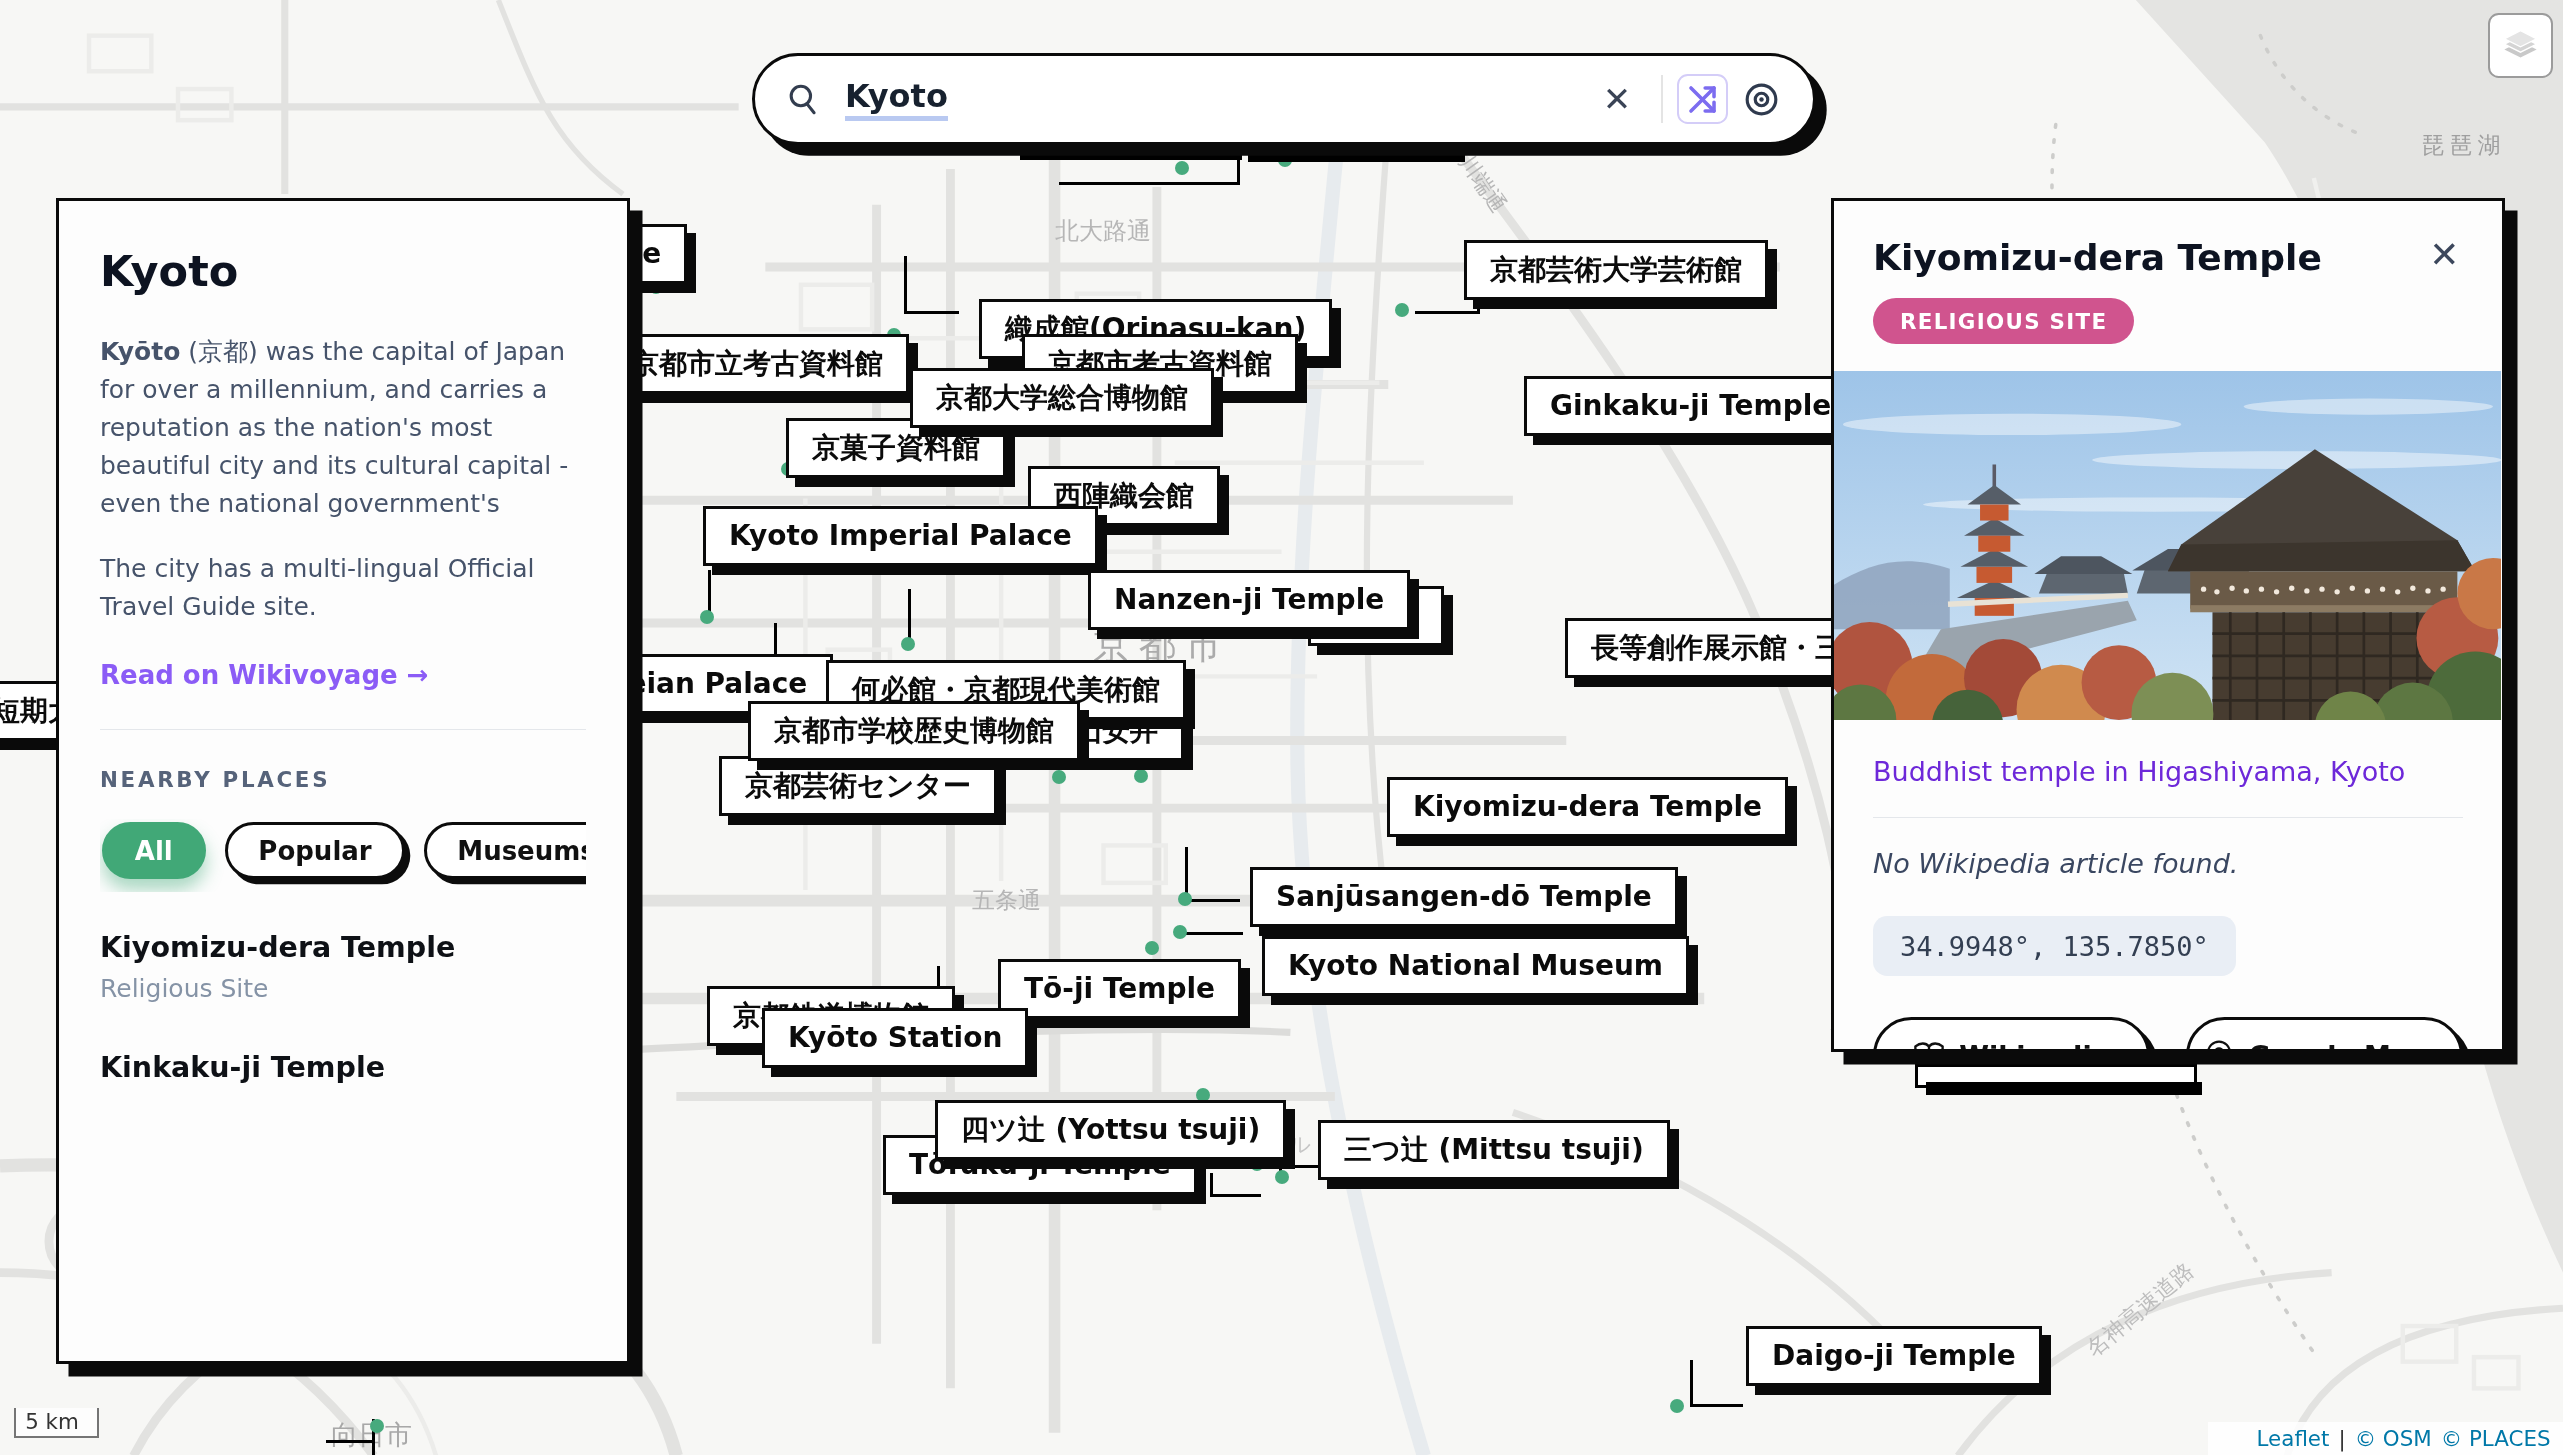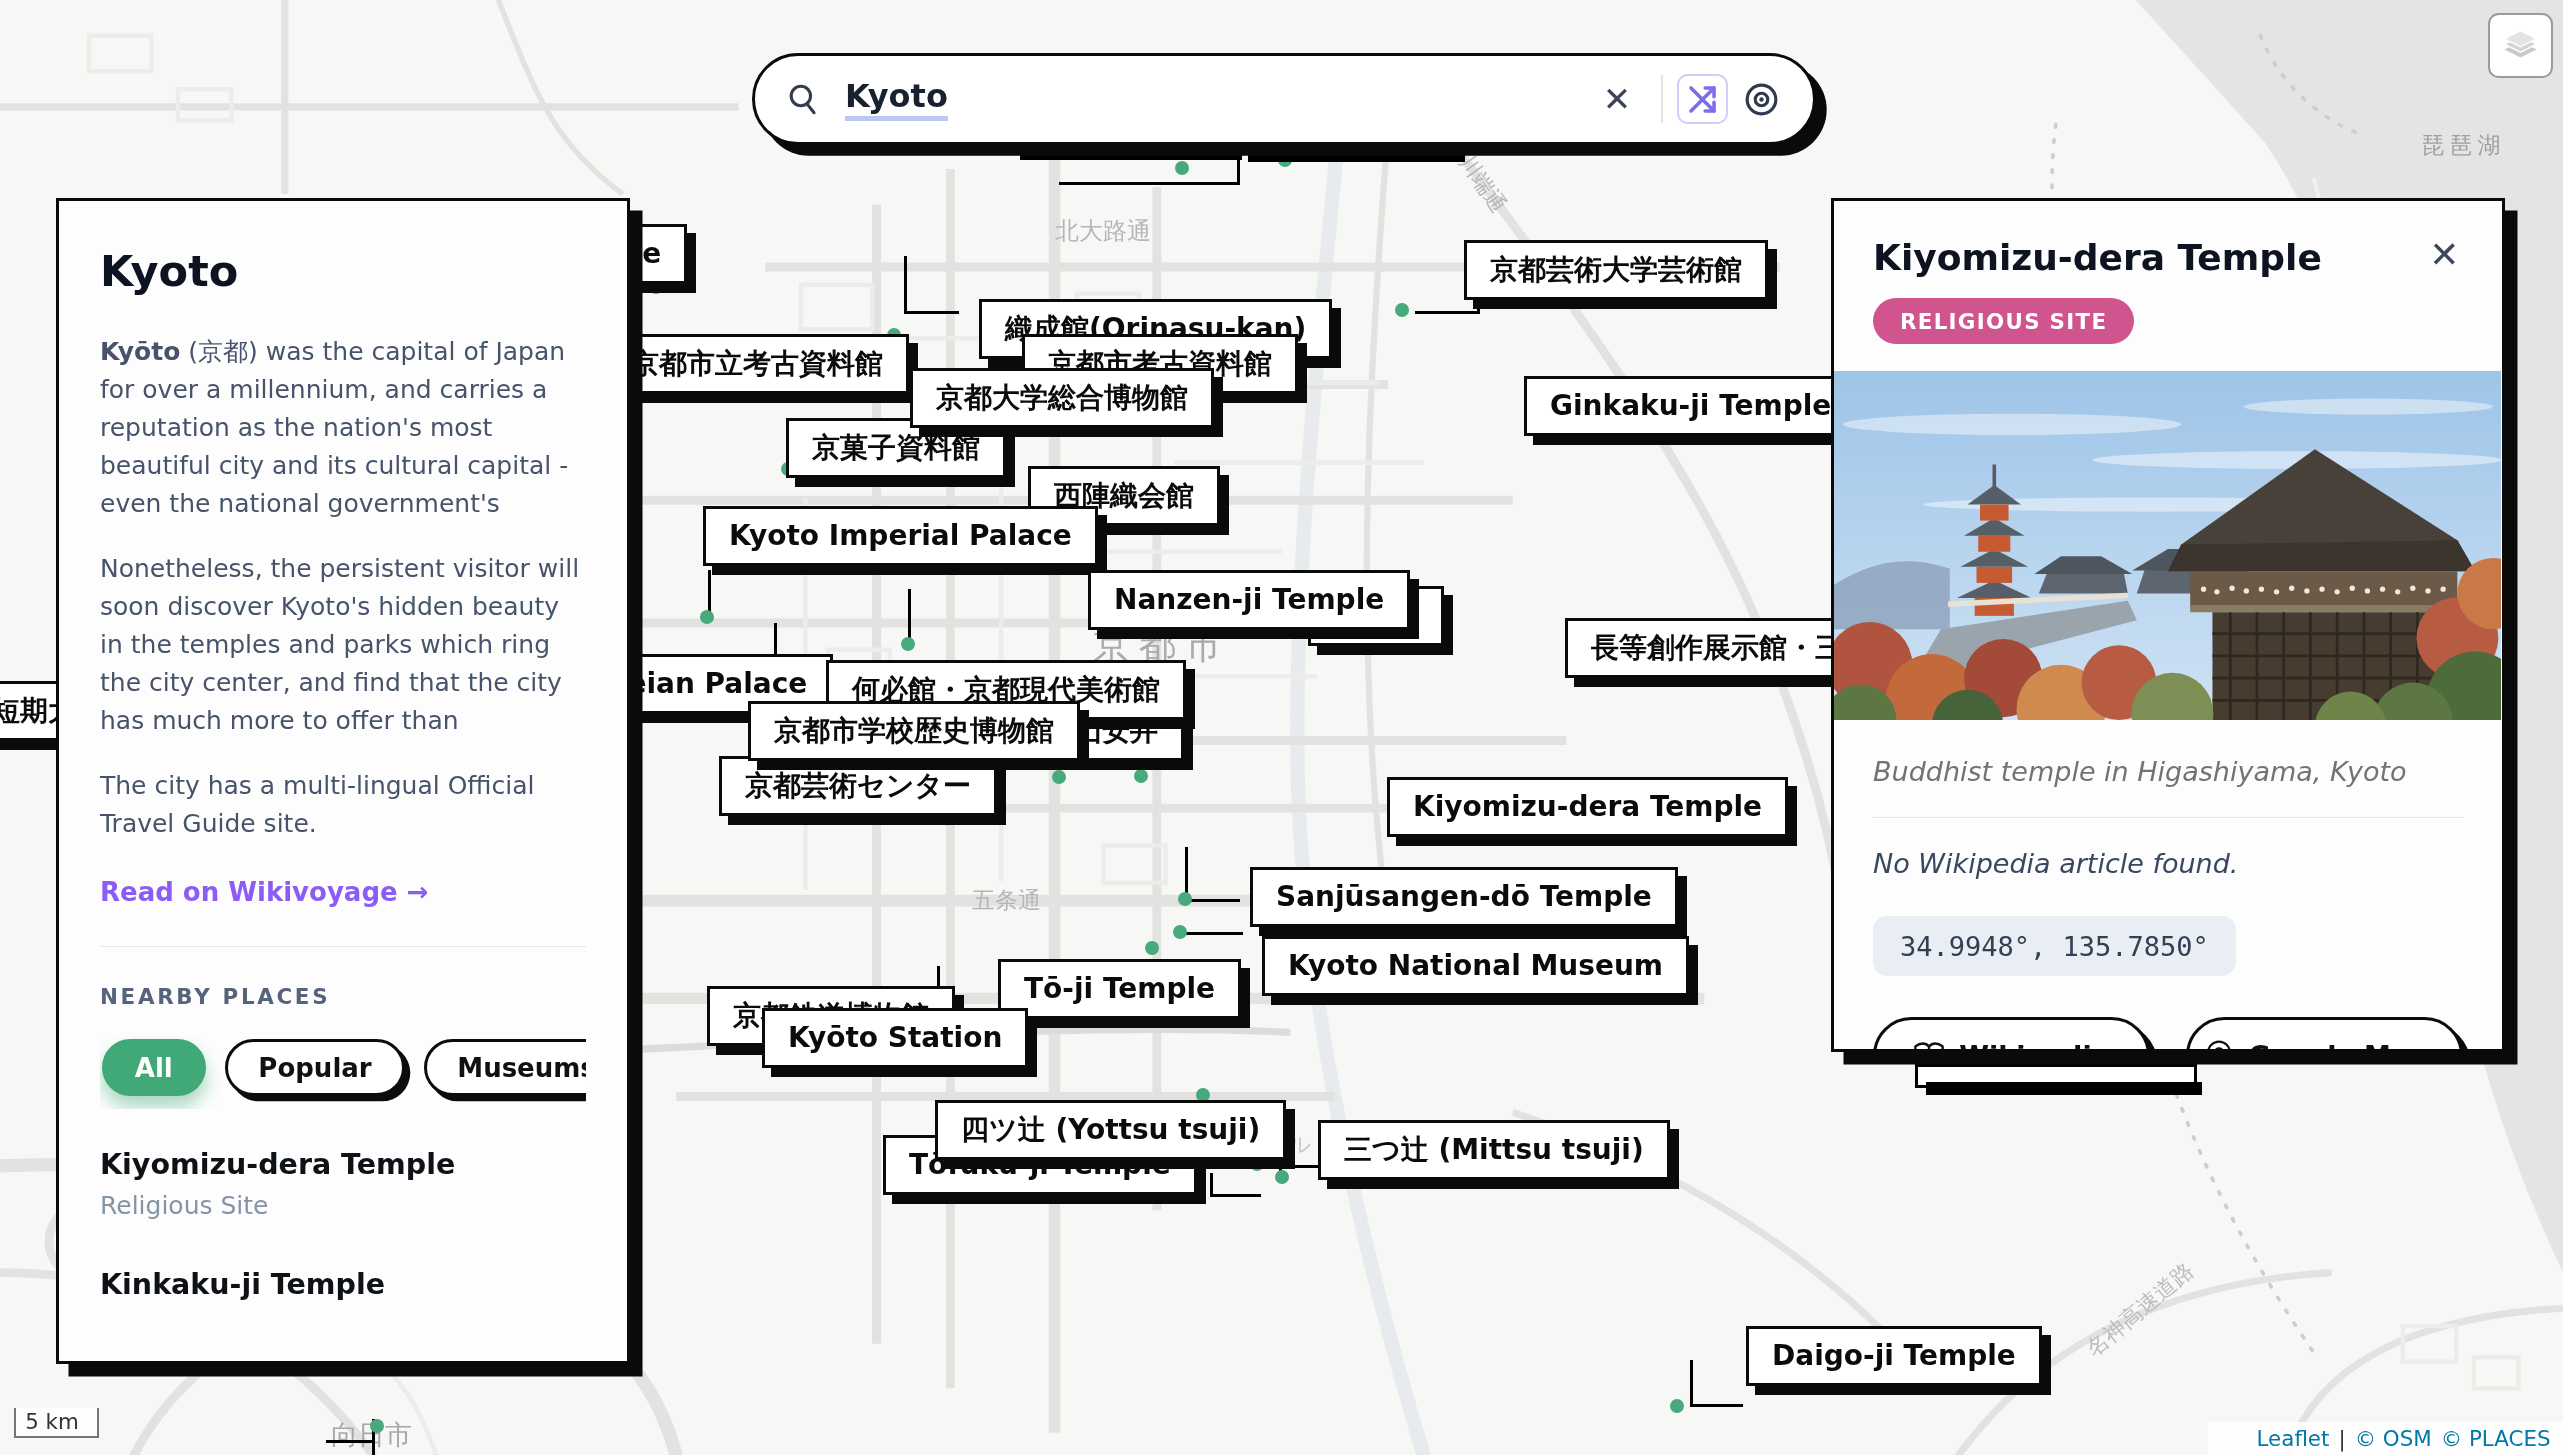--- a/index.html
+++ b/index.html
@@ -56,21 +56,21 @@
   .place-name{font-size:28.5px;font-weight:800;color:#0e1116;}
   .place-type{font-size:25px;color:#8593a6;margin-top:10.7px;}
 
   #right-panel{left:1831px;top:198px;width:674px;height:854px;padding:0;overflow:hidden;}
   #rp-header{display:flex;align-items:flex-start;justify-content:space-between;padding:36px 39px 0;}
   #rp-title{font-size:36px;font-weight:800;color:#0d1321;line-height:1.15;}
   #rp-close{font-size:36px;color:#3c475c;cursor:pointer;padding:0 3.6px;line-height:1;}
   #rp-badge{display:inline-block;background:#d0548e;color:#fff;font-size:21.4px;font-weight:700;
     letter-spacing:1.3px;border-radius:27px;padding:10.7px 27px;margin:19.6px 39px 27px;}
   #rp-photo{display:block;width:667px;height:349px;}
-  #rp-desc{font-size:27px;font-style:italic;color:#737373;margin:36px 39px 0;}
+  #rp-desc{font-size:27px;color:#6d28d9;margin:36px 39px 0;}
   .rp-hr{border:none;border-top:1.8px solid #e4e7eb;margin:30px 39px;}
   #rp-noart{font-size:27px;font-style:italic;color:#3a4761;margin:0 39px;}
   #rp-coords{display:inline-block;font-family:"DejaVu Sans Mono","Liberation Mono",monospace;
     font-size:27px;color:#333f52;background:#e9eef5;border-radius:14.2px;padding:14.2px 27px;margin:37px 39px 0;}
   #rp-buttons{display:flex;gap:36px;margin:41px 39px 0;}
   .rp-btn{flex:1;height:77px;border-radius:41px;background:#fff;border:3.6px solid #0b0b0b;
     box-shadow:7.1px 7.1px 0 #0b0b0b;font-size:27px;font-weight:700;color:#111;
     display:flex;align-items:center;justify-content:center;gap:14.2px;cursor:pointer;font-family:inherit;}
 
   
@@ -275,21 +275,20 @@
         <circle cx="24" cy="24" r="16" fill="none" stroke="#2f3a4e" stroke-width="3.5"></circle>
         <circle cx="24" cy="24" r="7" fill="none" stroke="#2f3a4e" stroke-width="3.5"></circle>
         <circle cx="24" cy="24" r="2.5" fill="#2f3a4e"></circle>
       </svg>
     </span>
   </div>
 
   <div id="left-panel" class="panel">
     <h1>Kyoto</h1>
     <p class="lp-para"><strong>Kyōto</strong><span> (京都) was the capital of Japan for over a millennium, and carries a reputation as the nation's most beautiful city and its cultural capital - even the national government's</span></p>
-    <p class="lp-para">Nonetheless, the persistent visitor will soon discover Kyoto's hidden beauty in the temples and parks which ring the city center, and find that the city has much more to offer than</p>
     <p class="lp-para">The city has a multi-lingual Official Travel Guide site.</p>
     <span id="wikivoyage-link">Read on Wikivoyage →</span>
     <hr class="lp-hr">
     <div id="lp-section">NEARBY PLACES</div>
     <div id="chips">
         <button class="chip chip-active">All</button>
         <button class="chip">Popular</button>
         <button class="chip">Museums</button>
       </div>
     <div id="places">

